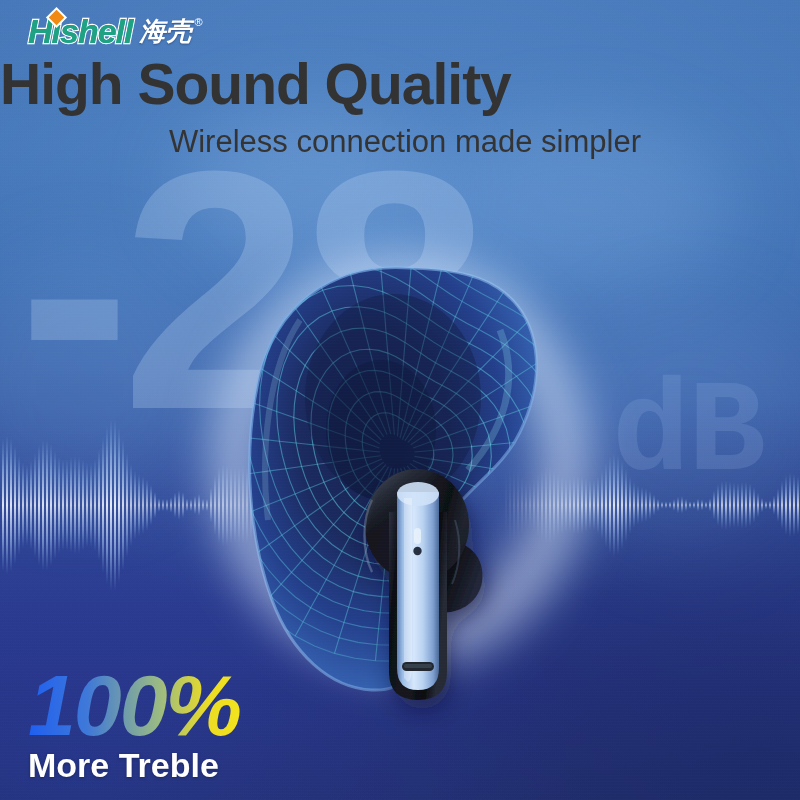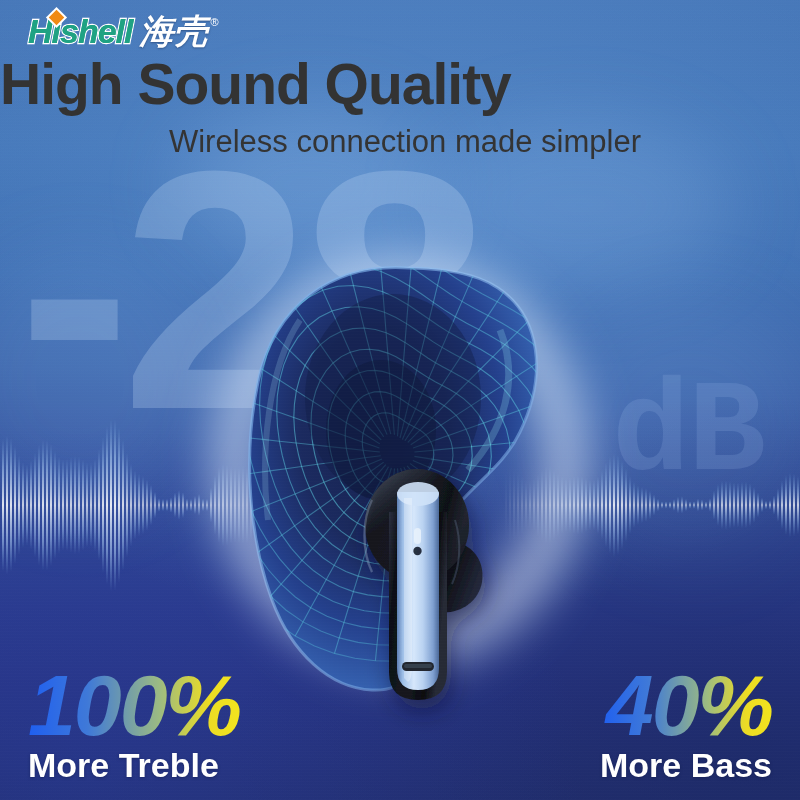--- a/index.html
+++ b/index.html
@@ -89,21 +89,21 @@
   .logo-word-top{
     position:absolute;left:0;top:0;
     color:#1fa283;-webkit-text-stroke:0;
   }
   .logo-diamond{
     position:absolute;left:23px;top:-2px;width:11px;height:11px;
     background:#f08a14;transform:rotate(45deg);
     box-shadow:0 0 0 2px #ffffff;
   }
   .logo-cn{
-    font-size:34px;font-weight:700;font-style:italic;color:#ffffff;line-height:1;
+    font-size:26px;font-weight:700;font-style:italic;color:#ffffff;line-height:1;
     font-family:"DejaVu Sans", sans-serif;
     text-shadow:0 1px 2px rgba(20,40,80,.45);
     text-align:right;
   }
   .logo-r{
     font-size:11px;color:#ffffff;align-self:flex-start;margin-left:-4px;margin-top:2px;
   }
 
   
   .headline{
@@ -517,18 +517,14 @@
     <span class="logo-r">®</span>
   </div>
 
   <div class="headline">High Sound Quality</div>
   <div class="subhead">Wireless connection made simpler</div>
 
   <div class="stat stat-left">
     <span class="stat-num">100%</span>
     <span class="stat-label">More Treble</span>
   </div>
-  <div class="stat stat-right">
-    <span class="stat-num">40%</span>
-    <span class="stat-label">More Bass</span>
-  </div>
 
 </div>
 
 </body></html>

